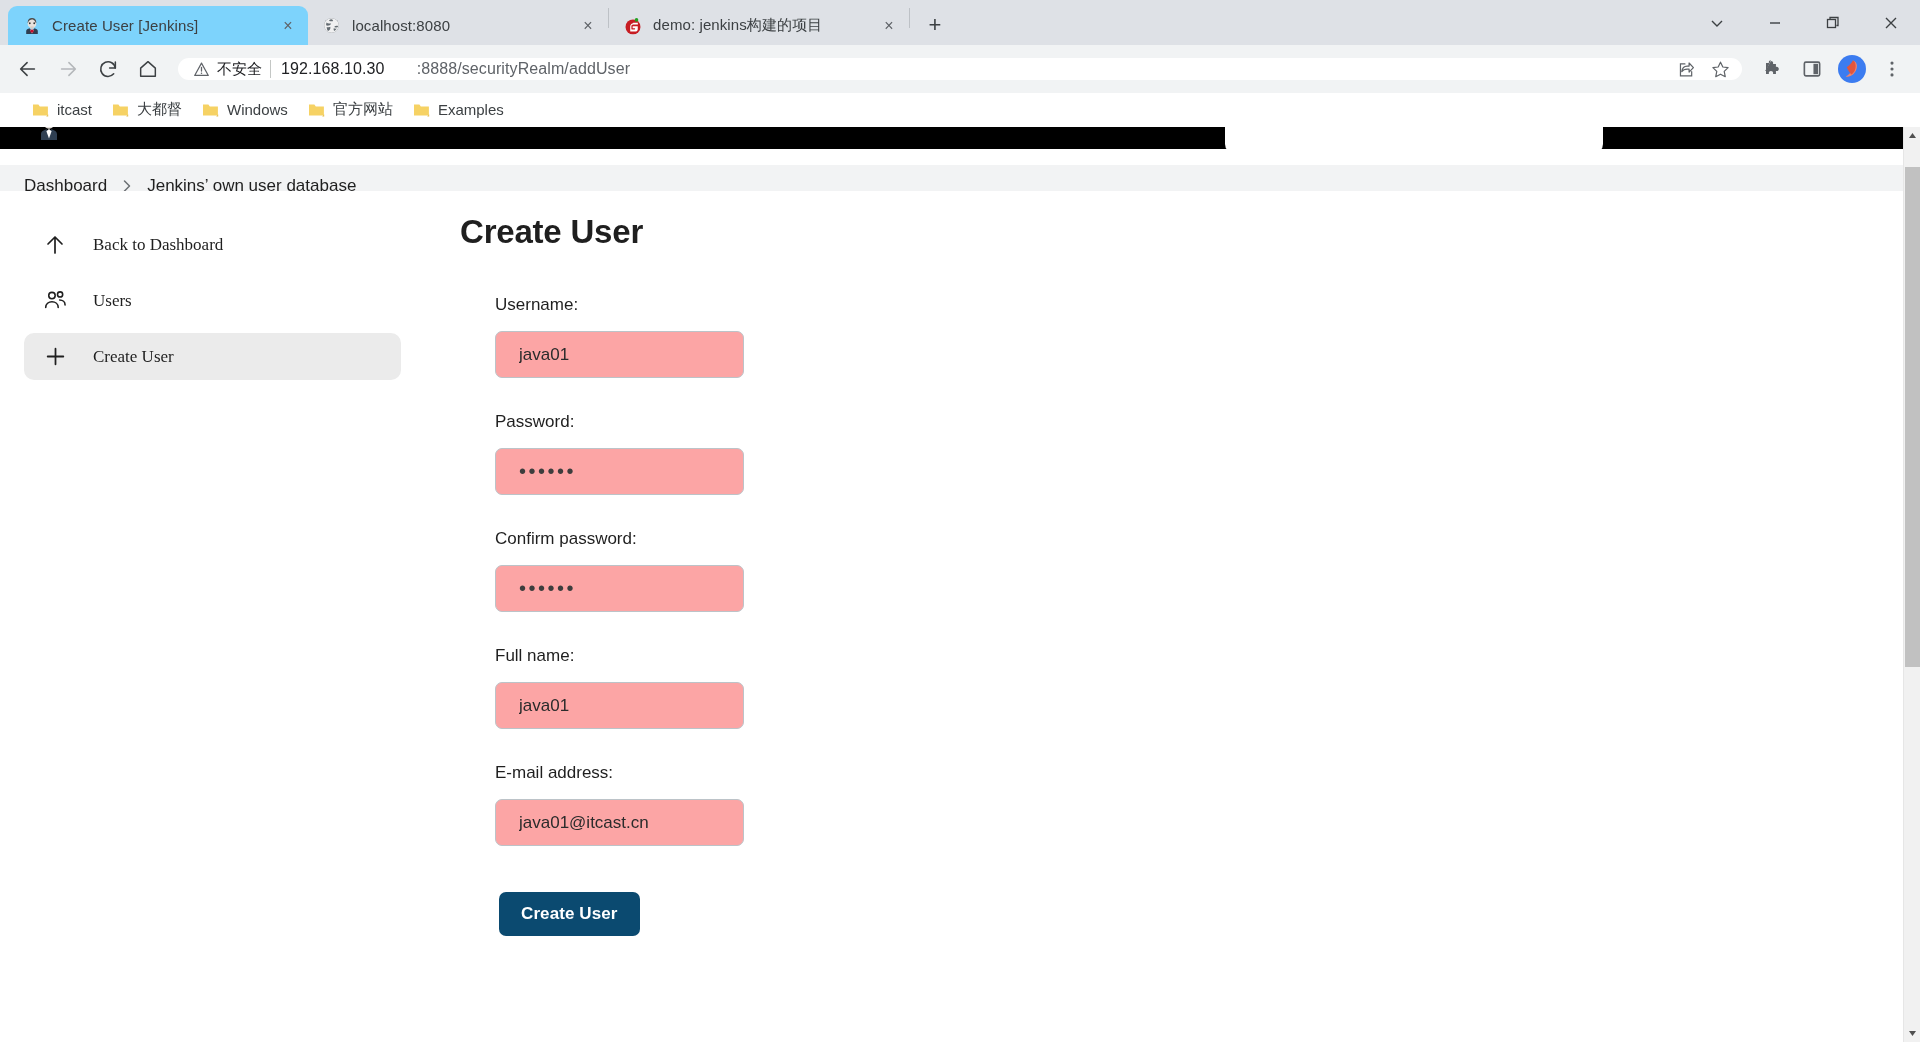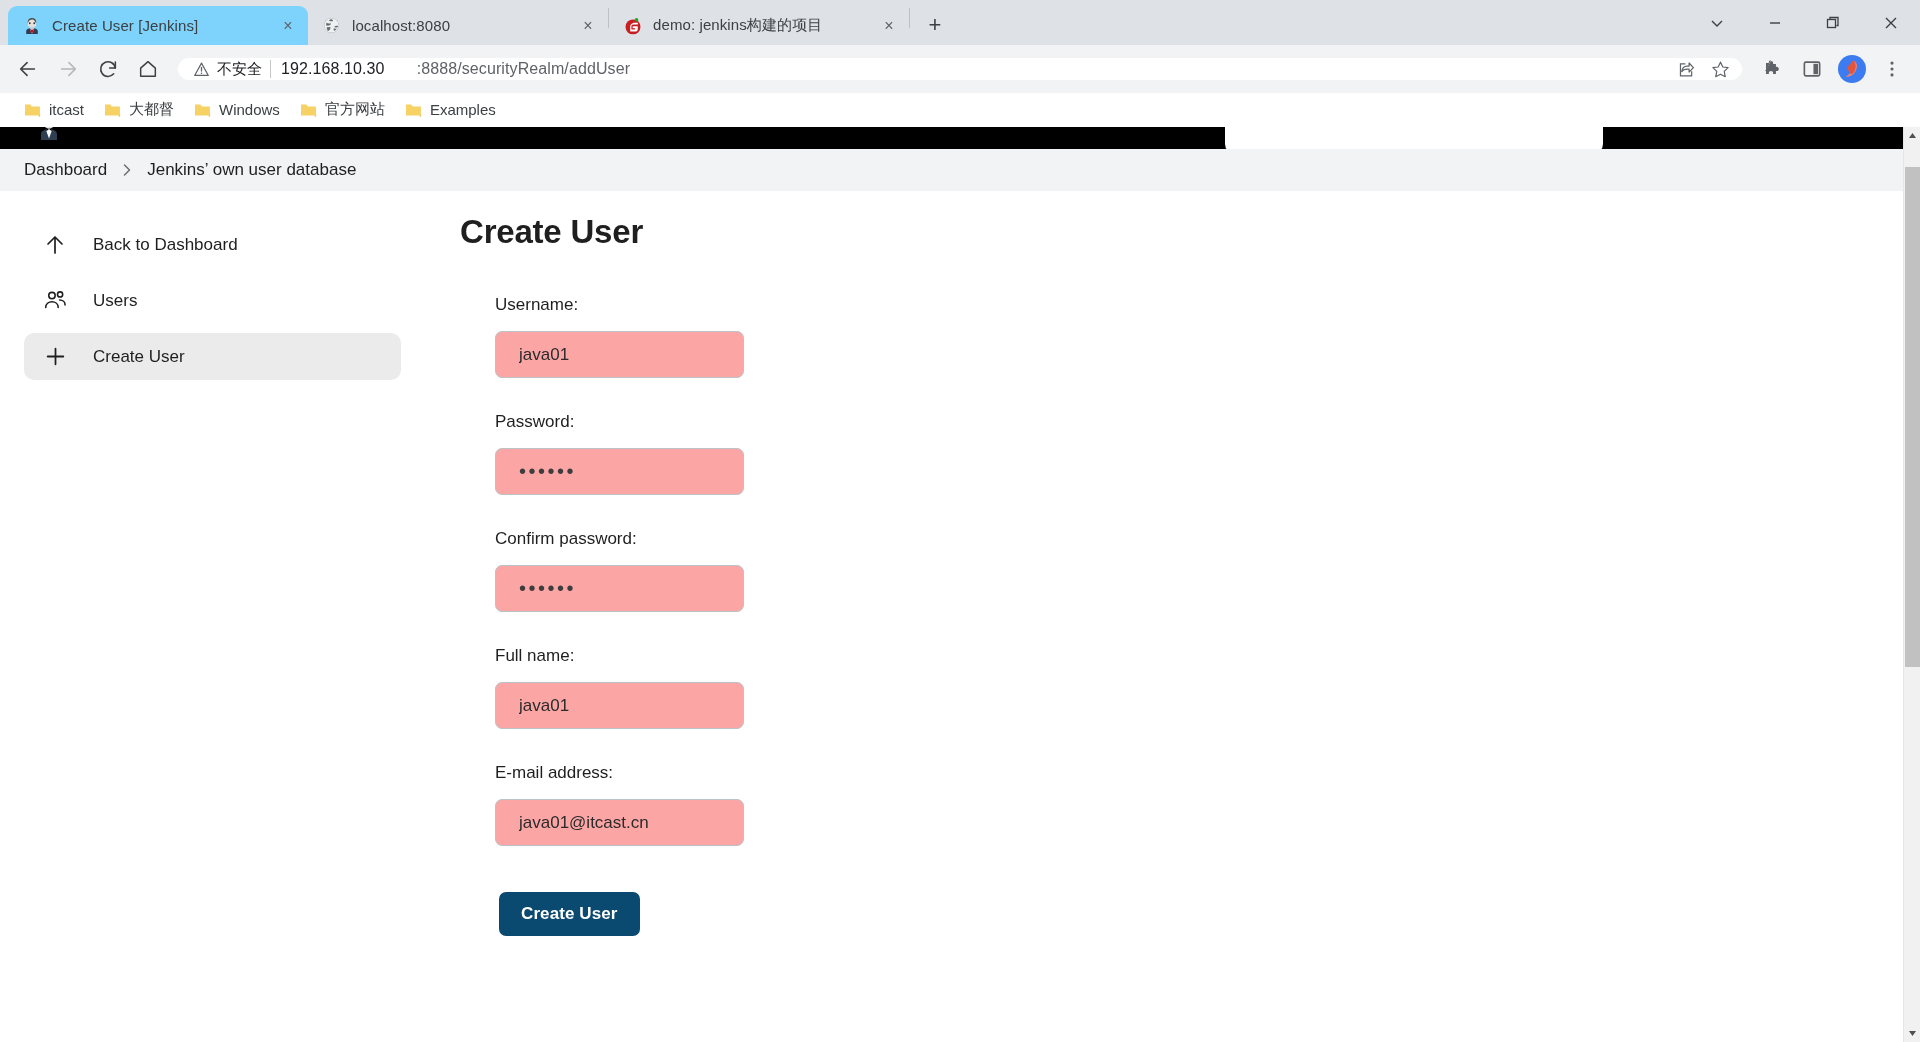--- a/index.html
+++ b/index.html
@@ -175,21 +175,21 @@
     display: flex; align-items: center; justify-content: center;
     overflow: hidden;
   }
 
   
   .bookmarks {
     height: 34px;
     background: #ffffff;
     display: flex;
     align-items: center;
-    padding: 0 16px;
+    padding: 0 24px;
     border-bottom: 1px solid #ffffff;
   }
   .bm {
     display: flex;
     align-items: center;
     padding: 4px 8px;
     margin-right: 4px;
     border-radius: 4px;
     font-size: 15px;
     color: #3c4043;
@@ -234,21 +234,21 @@
     left: 1225px;
     top: 27px;
     width: 378px;
     height: 36px;
     background: #ffffff;
     border-radius: 10px;
   }
 
   .breadcrumbbar {
     position: absolute;
-    top: 22px;
+    top: 38px;
     left: 0;
     width: 1903px;
     height: 42px;
     background: #f2f3f4;
     display: flex;
     align-items: center;
     padding-left: 24px;
   }
   .crumb {
     font-size: 17px;
@@ -271,20 +271,21 @@
     height: 851px;
     background: #ffffff;
     display: flex;
   }
 
   
   .sidebar {
     width: 425px;
     flex: 0 0 425px;
     padding: 30px 24px 0 24px;
+    font-family: Liberation Serif, serif;
   }
   .side-item {
     display: flex;
     align-items: center;
     height: 47px;
     border-radius: 10px;
     padding: 0 18px;
     margin-bottom: 9px;
     color: #1f1f1f;
     font-size: 17px;

